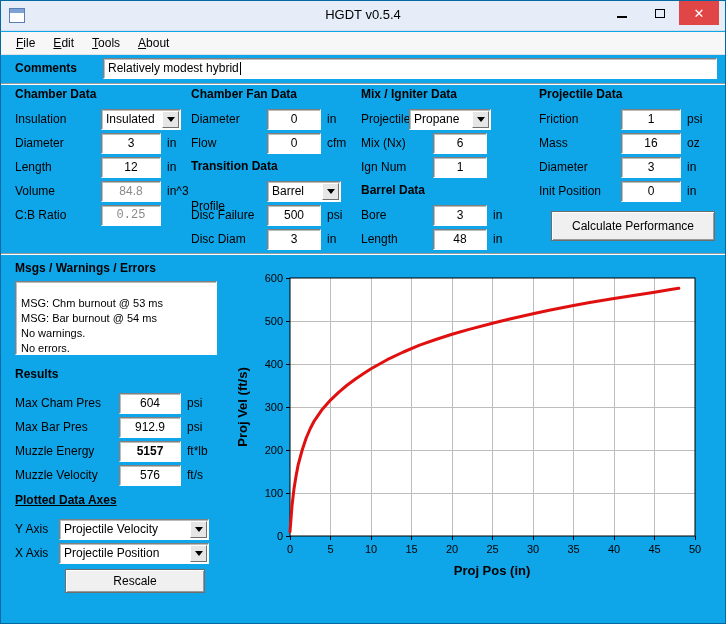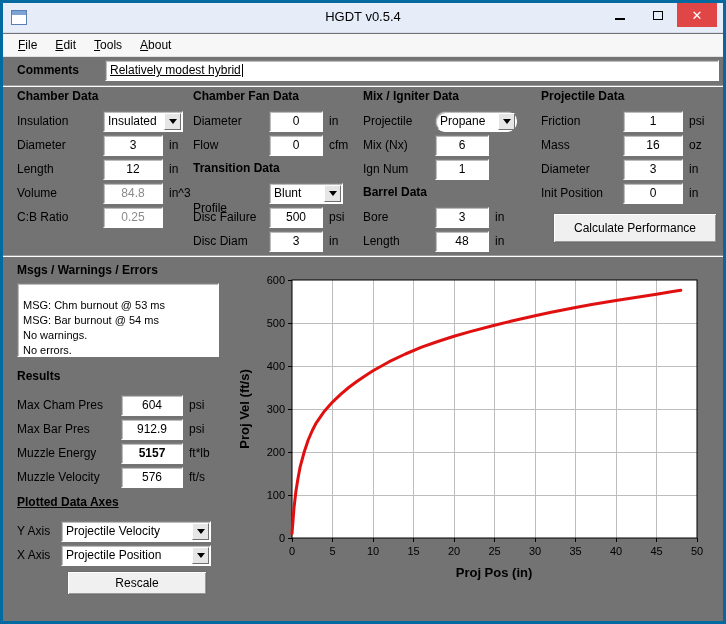--- a/index.html
+++ b/index.html
@@ -1,20 +1,20 @@
 <!DOCTYPE html>
 <html><head>
 <meta charset="utf-8">
 <style>
   * { margin:0; padding:0; box-sizing:border-box; }
   html,body { background:#cfd8e6; }
   body { font-family:"Liberation Sans", sans-serif; font-size:12px; color:#000; }
   .window {
     position:relative; width:726px; height:624px;
-    background:#737373; border:3px solid #0369a1; overflow:hidden;
+    background:#0ea5e9; border:1px solid #0369a1; overflow:hidden;
   }
   
   .titlebar {
     position:absolute; left:0; top:0; right:0; height:30px;
     background:#e6edf8; border-bottom:1px solid #d3ddeb;
   }
   .app-icon {
     position:absolute; left:8px; top:7px; width:16px; height:15px;
     background:#fff; border:1px solid #5b7fb4;
   }
@@ -94,21 +94,21 @@
   </div>
 
   <div class="menubar">
     <div class="menu-item"><u>F</u>ile</div>
     <div class="menu-item"><u>E</u>dit</div>
     <div class="menu-item"><u>T</u>ools</div>
     <div class="menu-item"><u>A</u>bout</div>
   </div>
 
   <div class="lbl bold" style="left:14px; top:60px;">Comments</div>
-  <div class="field left-align" style="left:102px; top:57px; width:614px;text-decoration:underline;"><span>Relatively modest hybrid</span><span class="caret"></span></div>
+  <div class="field left-align" style="left:102px; top:57px; width:614px;"><span>Relatively modest hybrid</span><span class="caret"></span></div>
   <div class="etch" style="top:82px;"></div>
 
   <div class="lbl bold" style="left:14px; top:86px;">Chamber Data</div>
 
   <div class="lbl" style="left:14px; top:111px;">Insulation</div>
   <div class="combo" style="left:100px; top:108px; width:80px;">
     <span class="val">Insulated</span>
     <span class="arrow-btn">
         <span class="tri-down"></span>
       </span>
@@ -120,54 +120,54 @@
 
   <div class="lbl" style="left:14px; top:159px;">Length</div>
   <div class="field" style="left:100px; top:156px; width:60px;">12</div>
   <div class="lbl" style="left:166px; top:159px;">in</div>
 
   <div class="lbl" style="left:14px; top:183px;">Volume</div>
   <div class="field disabled" style="left:100px; top:180px; width:60px;">84.8</div>
   <div class="lbl" style="left:166px; top:183px;">in^3</div>
 
   <div class="lbl" style="left:14px; top:207px;">C:B Ratio</div>
-  <div class="field disabled" style="left:100px; top:204px; width:60px;">0.25</div>
+  <div class="field disabled" style="left:100px; top:204px; width:60px;font-family:Liberation Mono, monospace;">0.25</div>
 
   <div class="lbl bold" style="left:190px; top:86px;">Chamber Fan Data</div>
 
   <div class="lbl" style="left:190px; top:111px;">Diameter</div>
   <div class="field" style="left:266px; top:108px; width:54px;">0</div>
   <div class="lbl" style="left:326px; top:111px;">in</div>
 
   <div class="lbl" style="left:190px; top:135px;">Flow</div>
   <div class="field" style="left:266px; top:132px; width:54px;">0</div>
   <div class="lbl" style="left:326px; top:135px;">cfm</div>
 
   <div class="lbl bold" style="left:190px; top:158px;">Transition Data</div>
 
   <div class="lbl" style="left:190px; top:183px;margin-top:15px;">Profile</div>
   <div class="combo" style="left:266px; top:180px; width:74px;">
-    <span class="val">Blunt</span>
+    <span class="val">Barrel</span>
     <span class="arrow-btn">
         <span class="tri-down"></span>
       </span>
   </div>
 
   <div class="lbl" style="left:190px; top:207px;">Disc Failure</div>
   <div class="field" style="left:266px; top:204px; width:54px;">500</div>
   <div class="lbl" style="left:326px; top:207px;">psi</div>
 
   <div class="lbl" style="left:190px; top:231px;">Disc Diam</div>
   <div class="field" style="left:266px; top:228px; width:54px;">3</div>
   <div class="lbl" style="left:326px; top:231px;">in</div>
 
   <div class="lbl bold" style="left:360px; top:86px;">Mix / Igniter Data</div>
 
   <div class="lbl" style="left:360px; top:111px;">Projectile</div>
-  <div class="combo" style="left:432px; top:108px; width:82px;border-radius:10px;">
+  <div class="combo" style="left:408px; top:108px; width:82px;">
     <span class="val">Propane</span>
     <span class="arrow-btn">
         <span class="tri-down"></span>
       </span>
   </div>
 
   <div class="lbl" style="left:360px; top:135px;">Mix (Nx)</div>
   <div class="field" style="left:432px; top:132px; width:54px;">6</div>
 
   <div class="lbl" style="left:360px; top:159px;">Ign Num</div>

